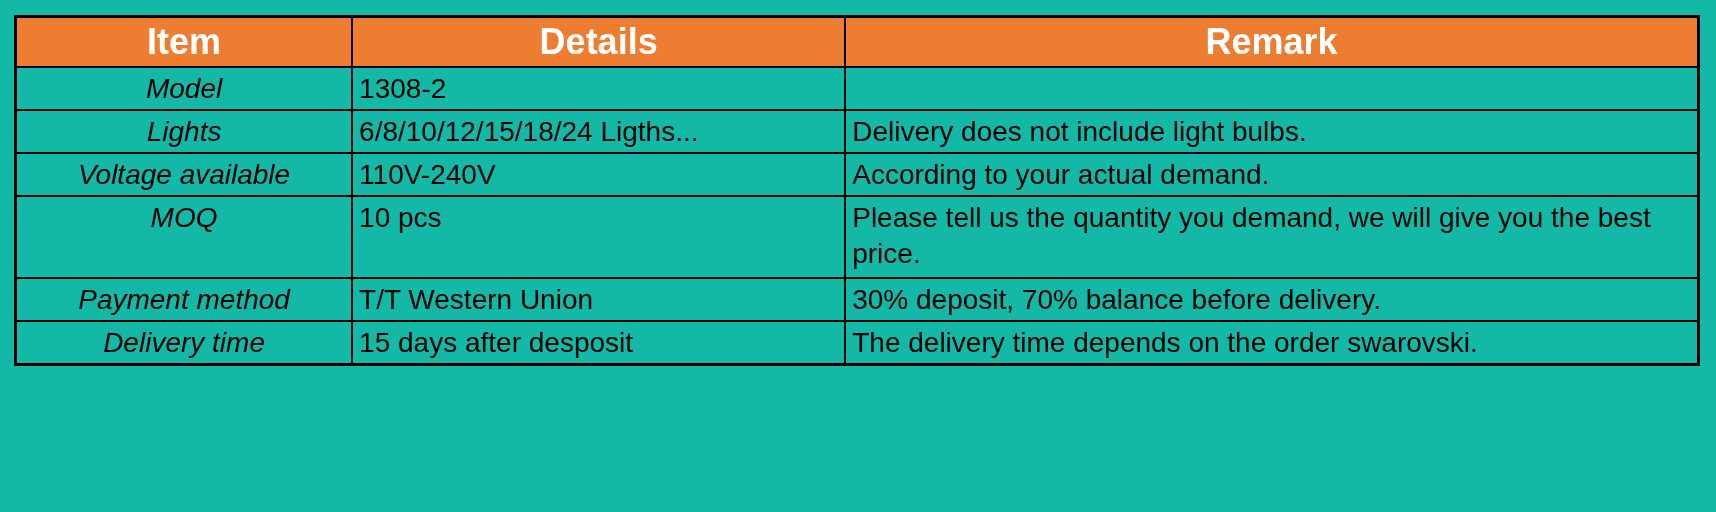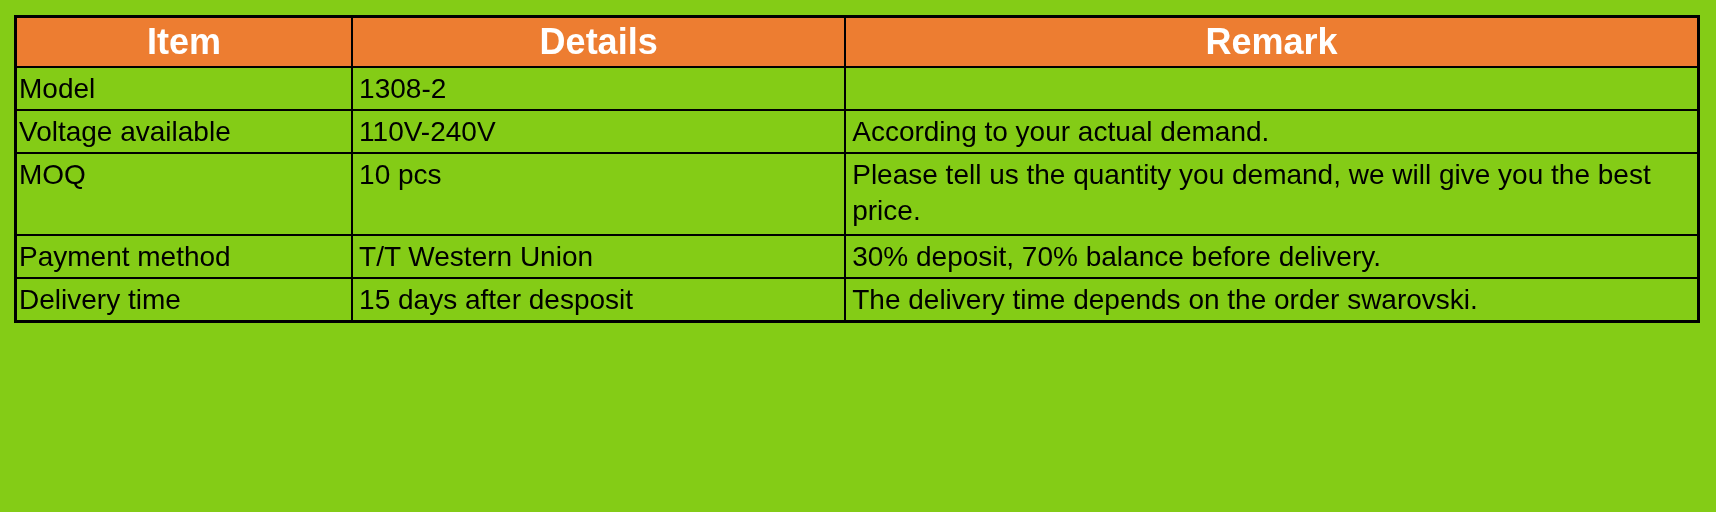--- a/index.html
+++ b/index.html
@@ -8,21 +8,21 @@
     background: #ffffff;
     width: 1716px;
     height: 512px;
     overflow: hidden;
     font-family: "Liberation Sans", sans-serif;
   }
   .page {
     position: relative;
     width: 1716px;
     height: 512px;
-    background: #84cc16;
+    background: #14b8a6;
   }
   table.spec {
     position: absolute;
     left: 14px;
     top: 15px;
     width: 1686px;
     border-collapse: collapse;
     table-layout: fixed;
     border: 3px solid var(--border-color, #000);
   }
@@ -49,22 +49,24 @@
     color: #000;
     vertical-align: top;
     padding: 3px 6px 2px 6px;
     overflow: hidden;
     word-wrap: break-word;
   }
   tbody tr { height: 41px; }
   tbody tr.tall { height: 82px; }
 
   td.item-cell {
+    text-align: center;
     padding-left: 2px;
     padding-right: 2px;
+    font-style: italic;
   }
   td.details-cell, td.remark-cell {
     text-align: left;
     margin-left: 9px;
   }
   td.details-cell.serif {
     font-family: "DejaVu Serif", serif;
     letter-spacing: 2px;
     font-size: 29px;
   }
@@ -86,20 +88,25 @@
         <th>Remark</th>
       </tr>
     </thead>
     <tbody id="spec-tbody">
         <tr>
           <td class="item-cell">Model</td>
           <td class="details-cell">1308-2</td>
           <td class="remark-cell"></td>
         </tr>
         <tr>
+          <td class="item-cell">Lights</td>
+          <td class="details-cell">6/8/10/12/15/18/24 Ligths...</td>
+          <td class="remark-cell">Delivery does not include light bulbs.</td>
+        </tr>
+        <tr>
           <td class="item-cell">Voltage available</td>
           <td class="details-cell">110V-240V</td>
           <td class="remark-cell">According to your actual demand.</td>
         </tr>
         <tr class="tall">
           <td class="item-cell">MOQ</td>
           <td class="details-cell">10 pcs</td>
           <td class="remark-cell">Please tell us the quantity you demand, we will give you the best price.</td>
         </tr>
         <tr>

